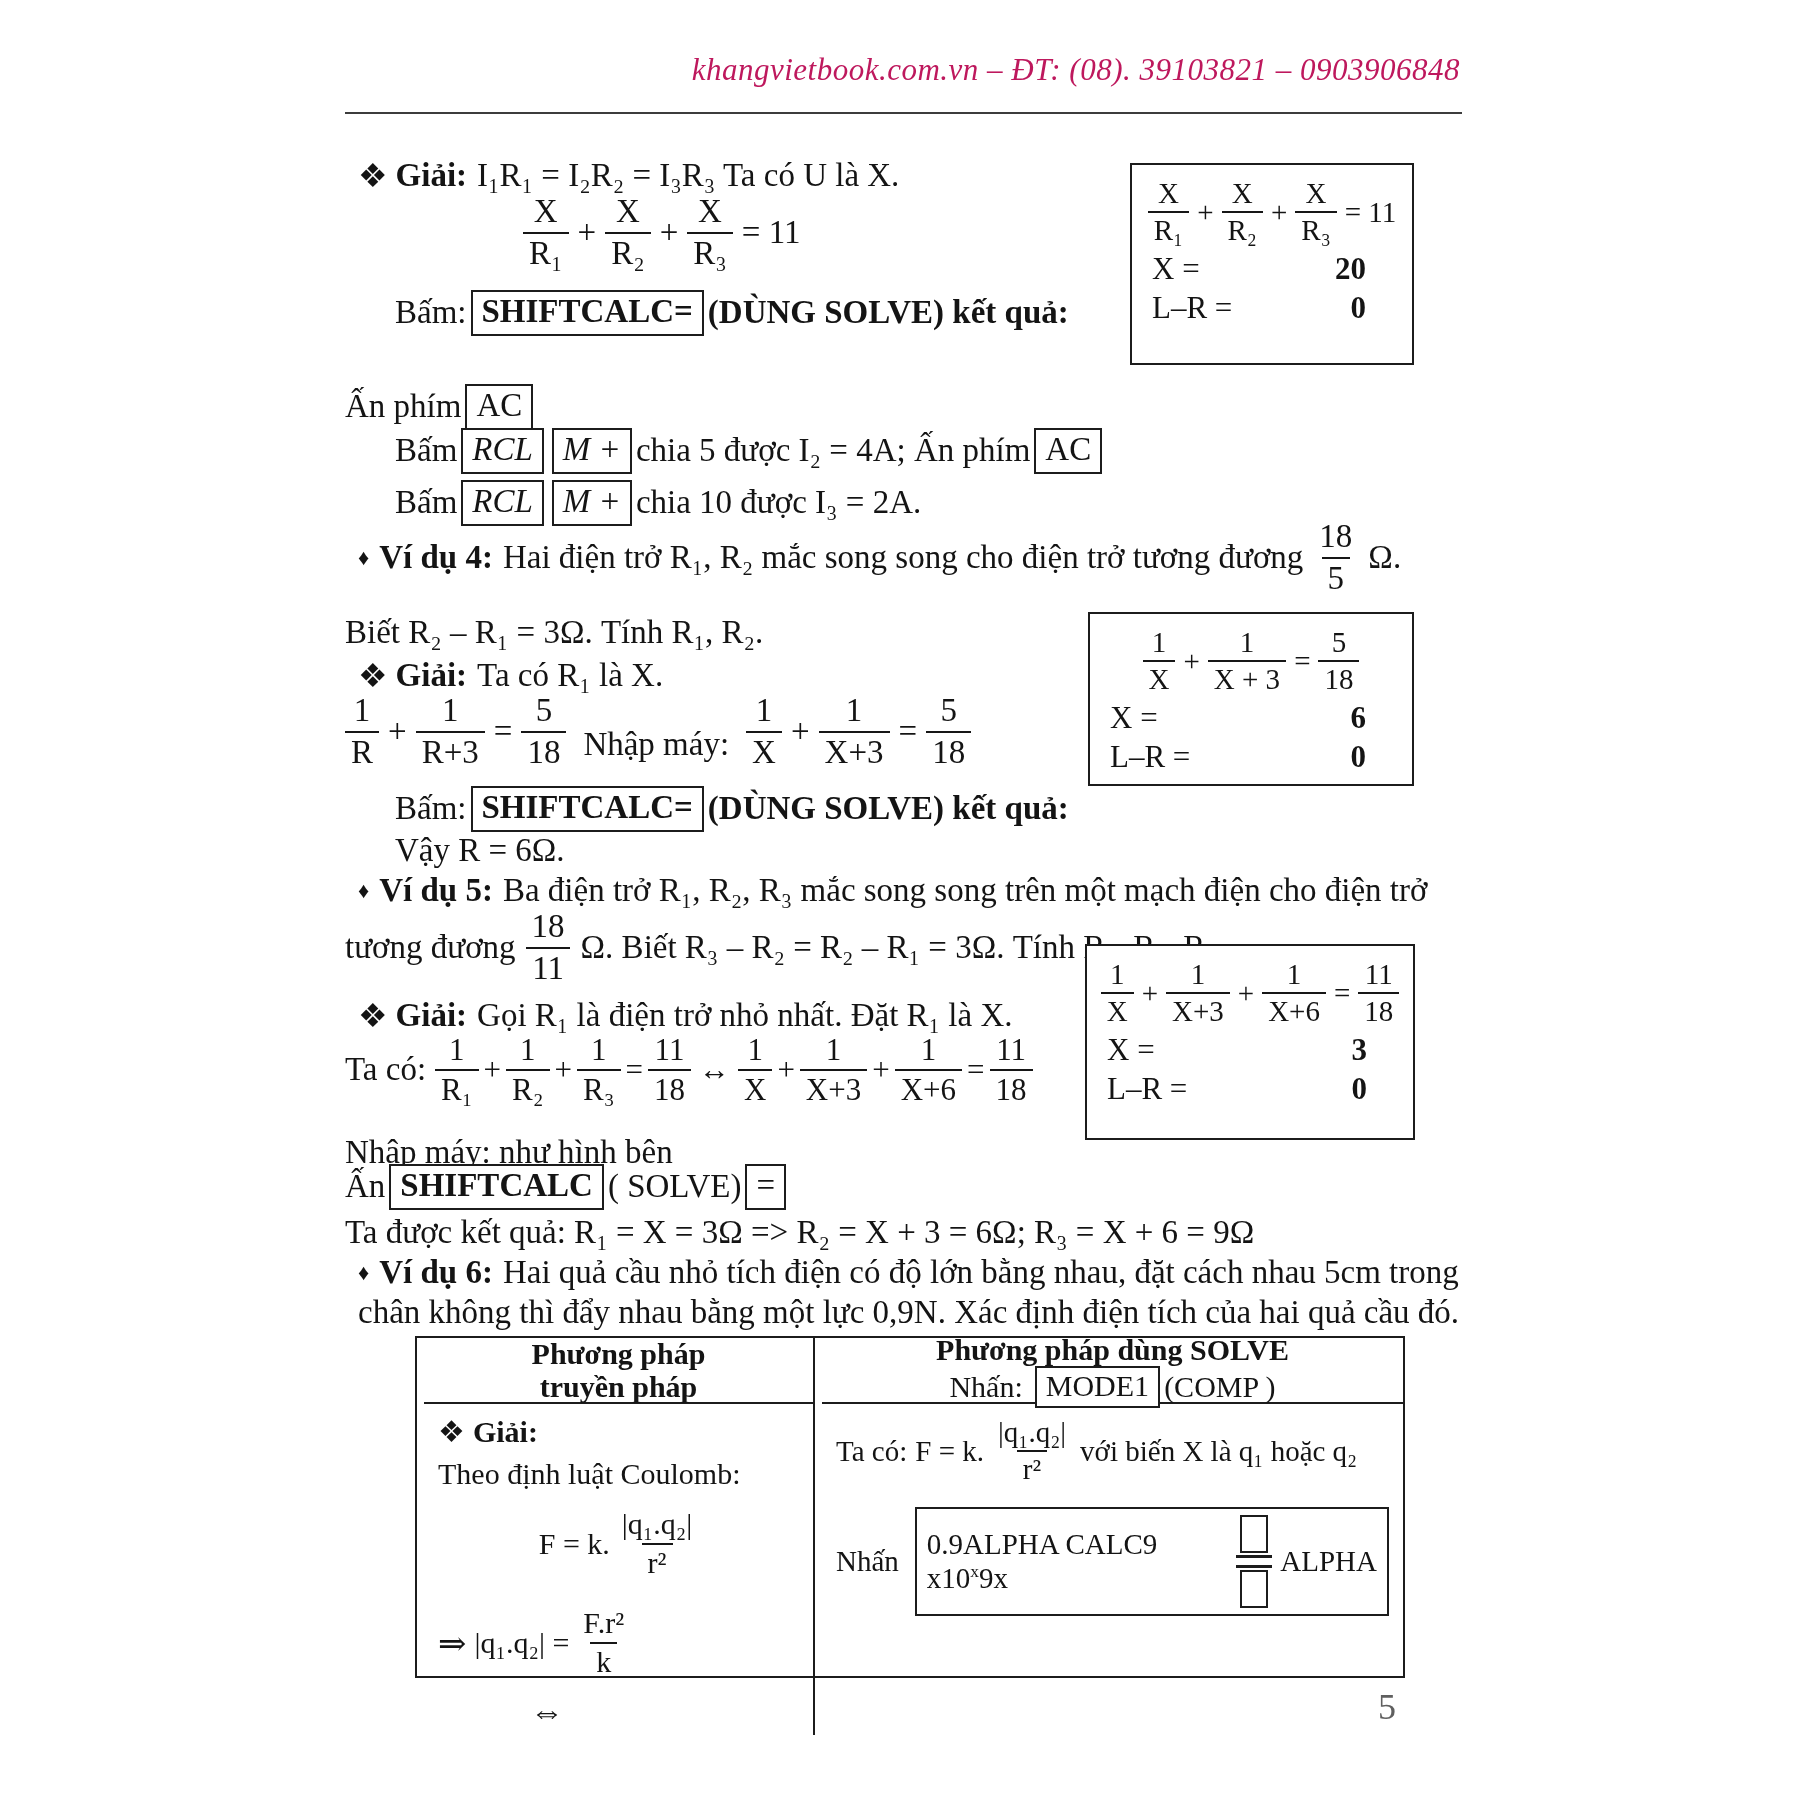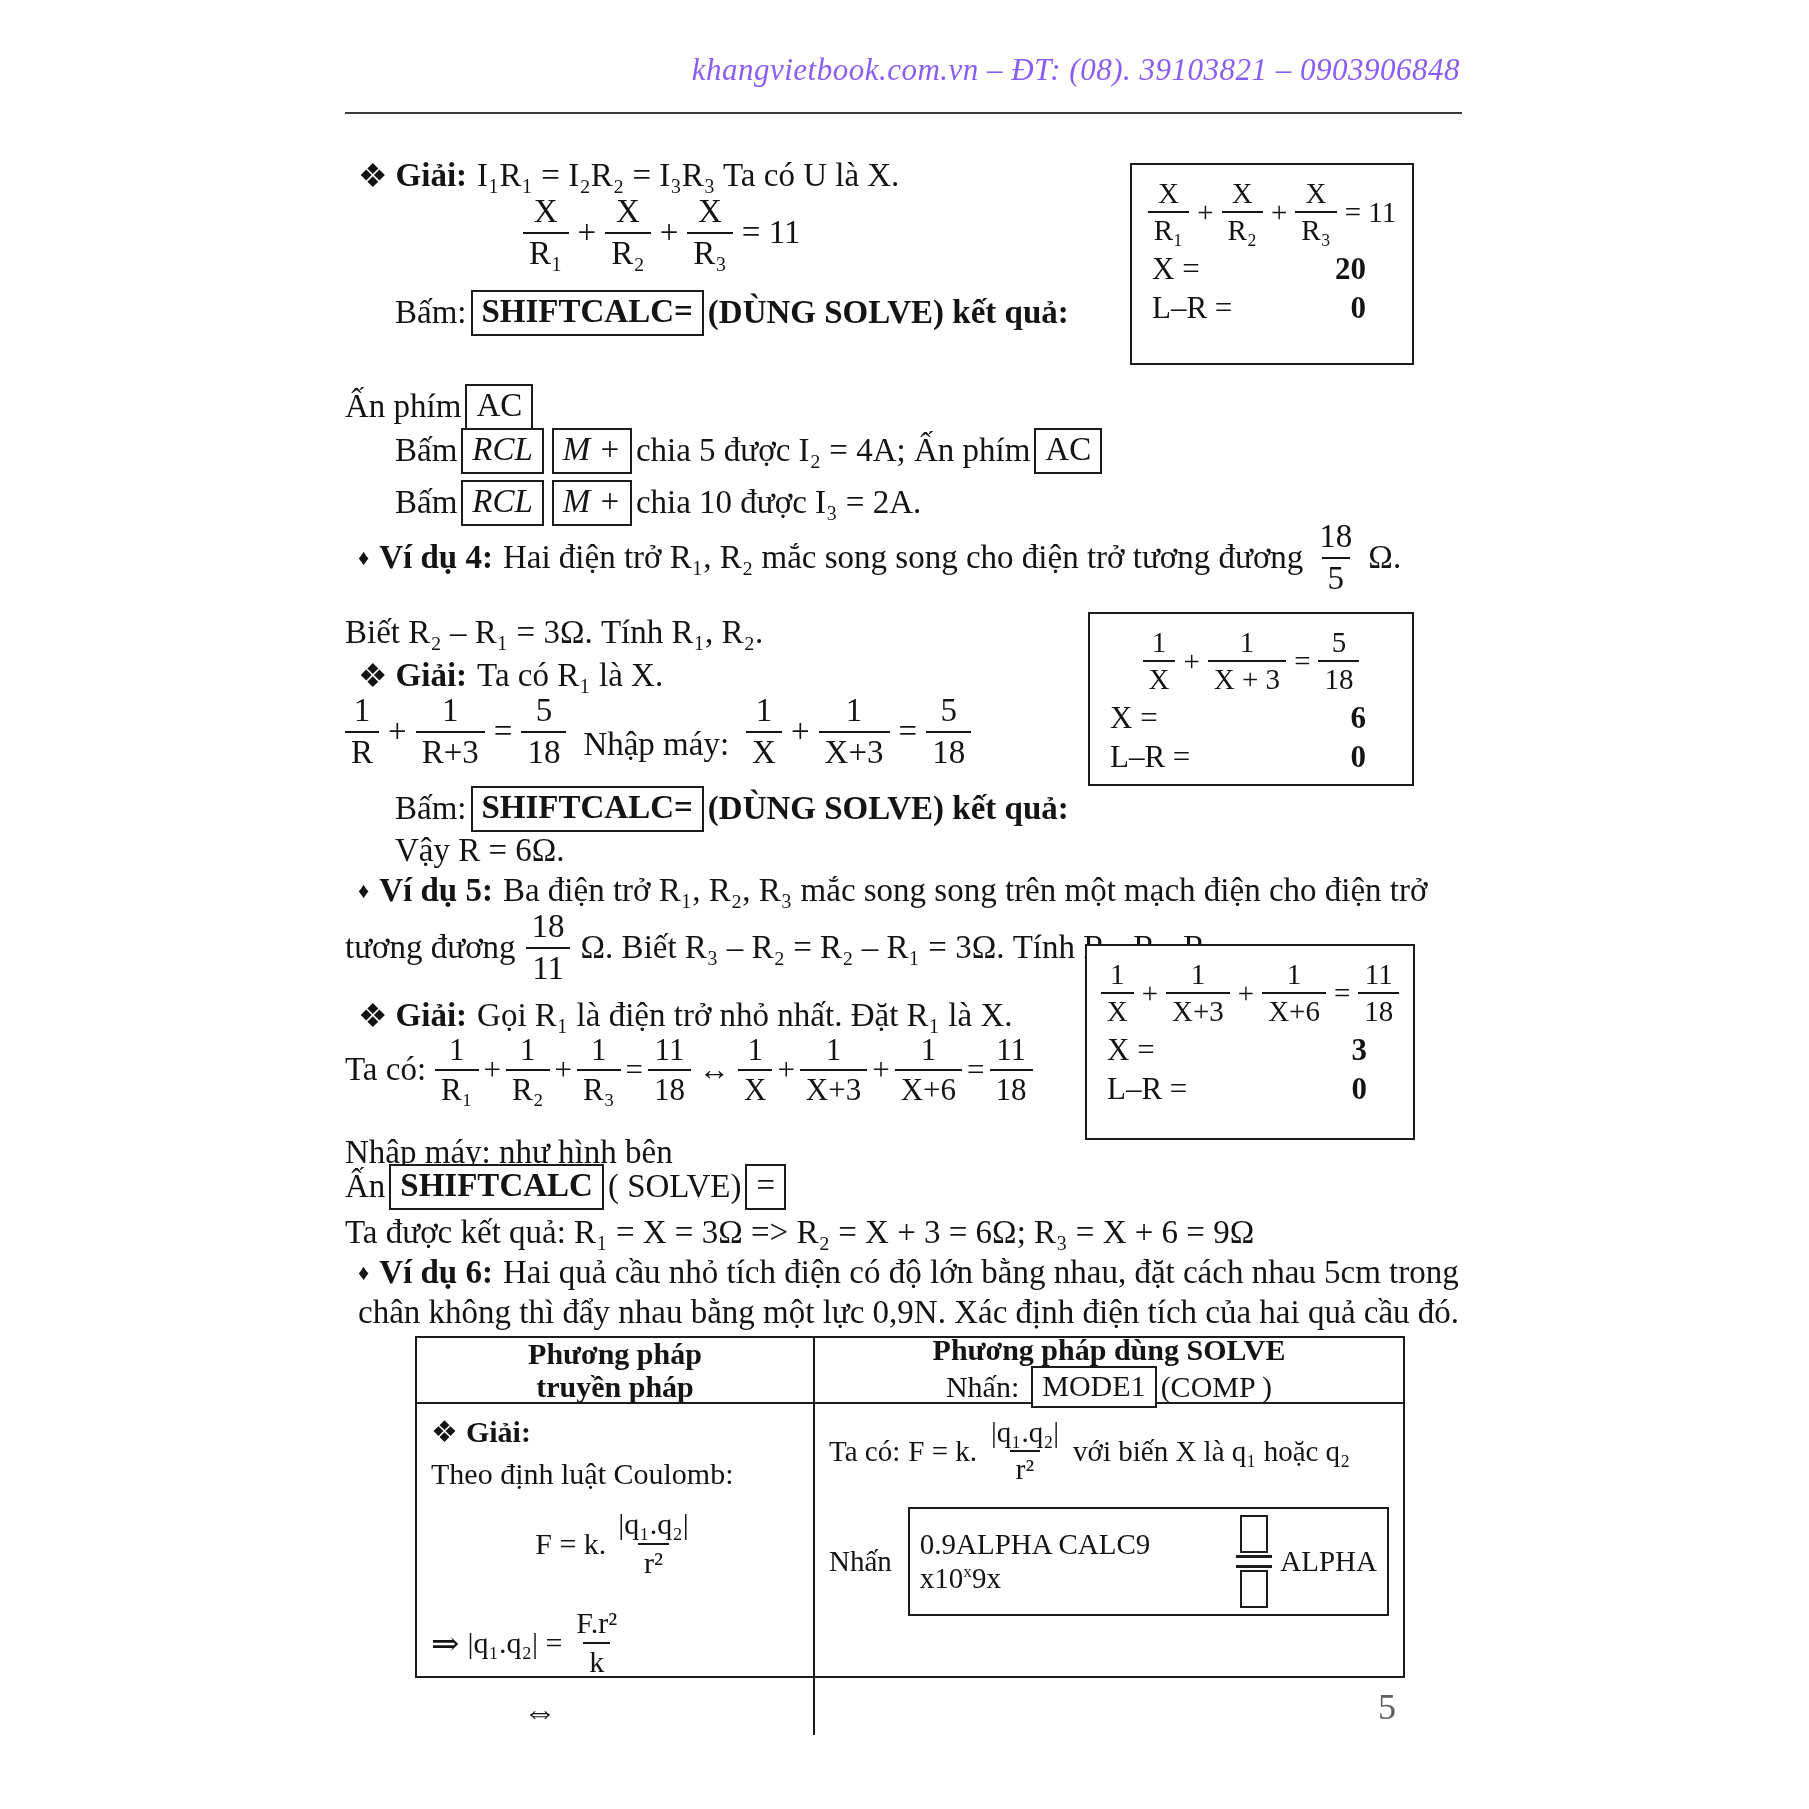--- a/index.html
+++ b/index.html
@@ -7,38 +7,38 @@
     position:relative;width:1809px;height:1809px;background:#ffffff;
     font-family:"Liberation Serif","DejaVu Serif","DejaVu Sans",serif;
     color:#141414;font-size:33px;overflow:hidden;
   }
   .abs{position:absolute;}
   .b{font-weight:bold;}
   .it{font-style:italic;}
   .row{display:flex;align-items:center;}
   .gap{gap:10px;}
   
-  .hdr{color:#8b5cf6;font-style:italic;font-size:31px;letter-spacing:.5px;}
+  .hdr{color:#be185d;font-style:italic;font-size:31px;letter-spacing:.5px;}
   .rule{border-top:2px solid #3c3c3c;}
   
   .key{display:inline-block;border:2px solid #1c1c1c;padding:0 9px 2px;line-height:1.2;margin:0 4px;background:#fff;}
   
   .fr{display:inline-flex;flex-direction:column;align-items:center;vertical-align:middle;text-align:center;line-height:1.15;}
   .fr .n{padding:0 6px 1px;}
   .fr .d{border-top:2px solid #161616;padding:1px 6px 0;}
   .eqline{display:flex;align-items:center;gap:9px;}
   .eqline.tight{gap:5px;font-size:31px;}
   
   .rbox{position:absolute;border:2px solid #1c1c1c;background:#fff;}
   .rbox .beq{display:flex;align-items:center;justify-content:center;gap:8px;font-size:29px;margin-top:12px;}
   .rbox .rrow{display:flex;justify-content:space-between;padding:3px 46px 0 20px;font-size:31px;}
   .rbox .rrow .v{font-weight:bold;}
   
   .tbl{position:absolute;border:2px solid #1c1c1c;display:grid;grid-template-columns:398px 1fr;grid-template-rows:66px 1fr;background:#fff;}
-  .tbl .cell{border-right:2px solid #1c1c1c;border-bottom:2px solid #1c1c1c;padding:4px 14px;}
+  .tbl .cell{border-right:2px solid #1c1c1c;border-bottom:2px solid #1c1c1c;padding:4px 14px;margin-left:7px;}
   .tbl .cell.last{border-right:none;}
   .tbl .cell.body{border-bottom:none;}
   .thead{display:flex;flex-direction:column;align-items:center;justify-content:center;font-weight:bold;font-size:30px;line-height:1.1;}
   
   .ftpl{display:inline-flex;flex-direction:column;align-items:center;margin:0 8px;vertical-align:middle;}
   .ftpl .tb{width:24px;height:34px;border:2px solid #1c1c1c;}
   .ftpl .dl{width:36px;height:7px;border-top:3px solid #1c1c1c;border-bottom:3px solid #1c1c1c;margin:2px 0;}
   .smallbox{display:inline-block;border:2px solid #1c1c1c;padding:2px 10px 4px;font-size:30px;}
   .marker{padding-right:8px;}
   .pageno{color:#5f5f5f;font-size:36px;}

